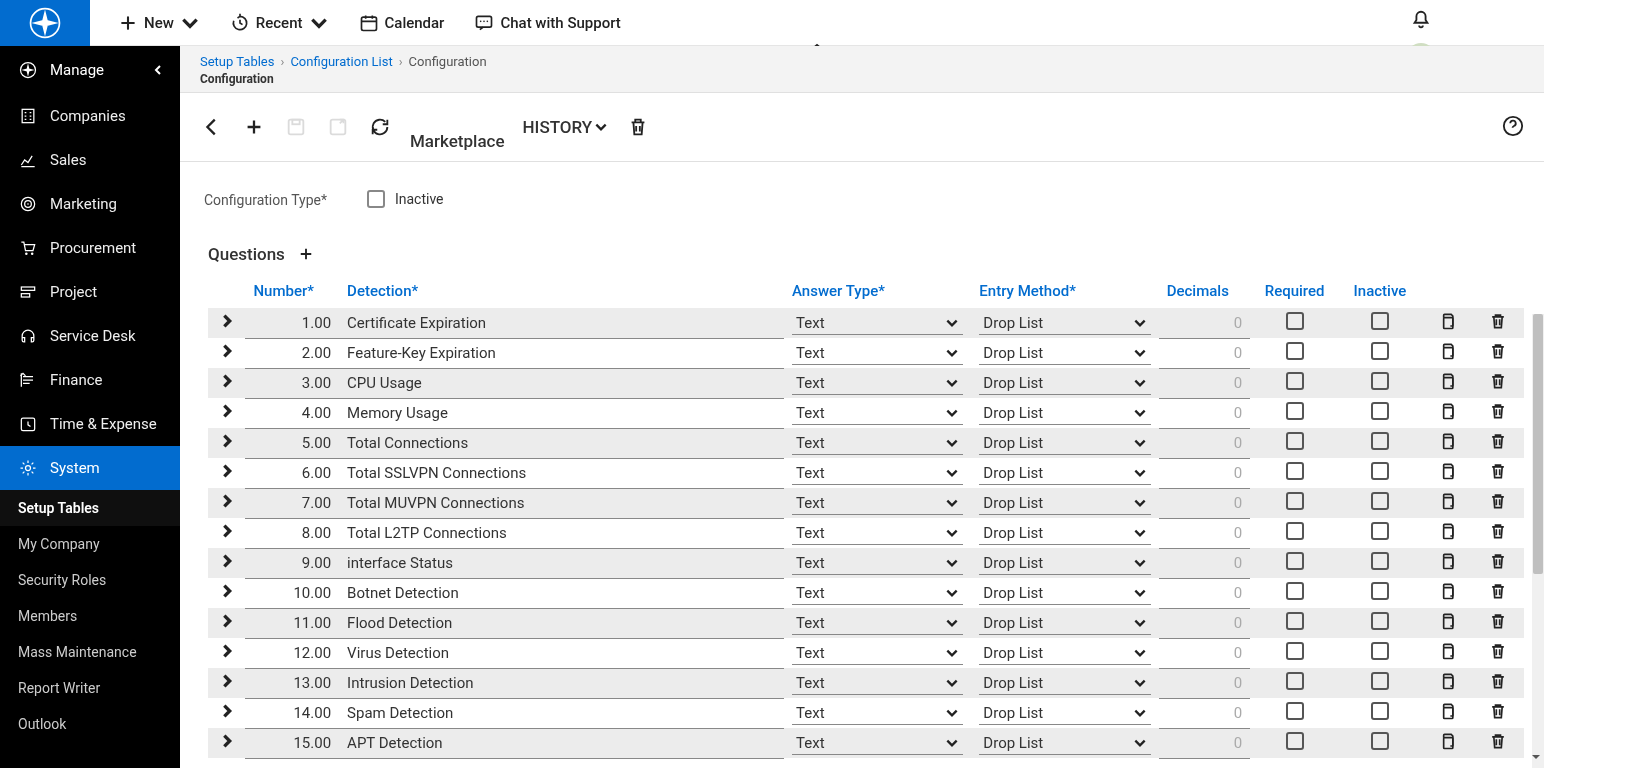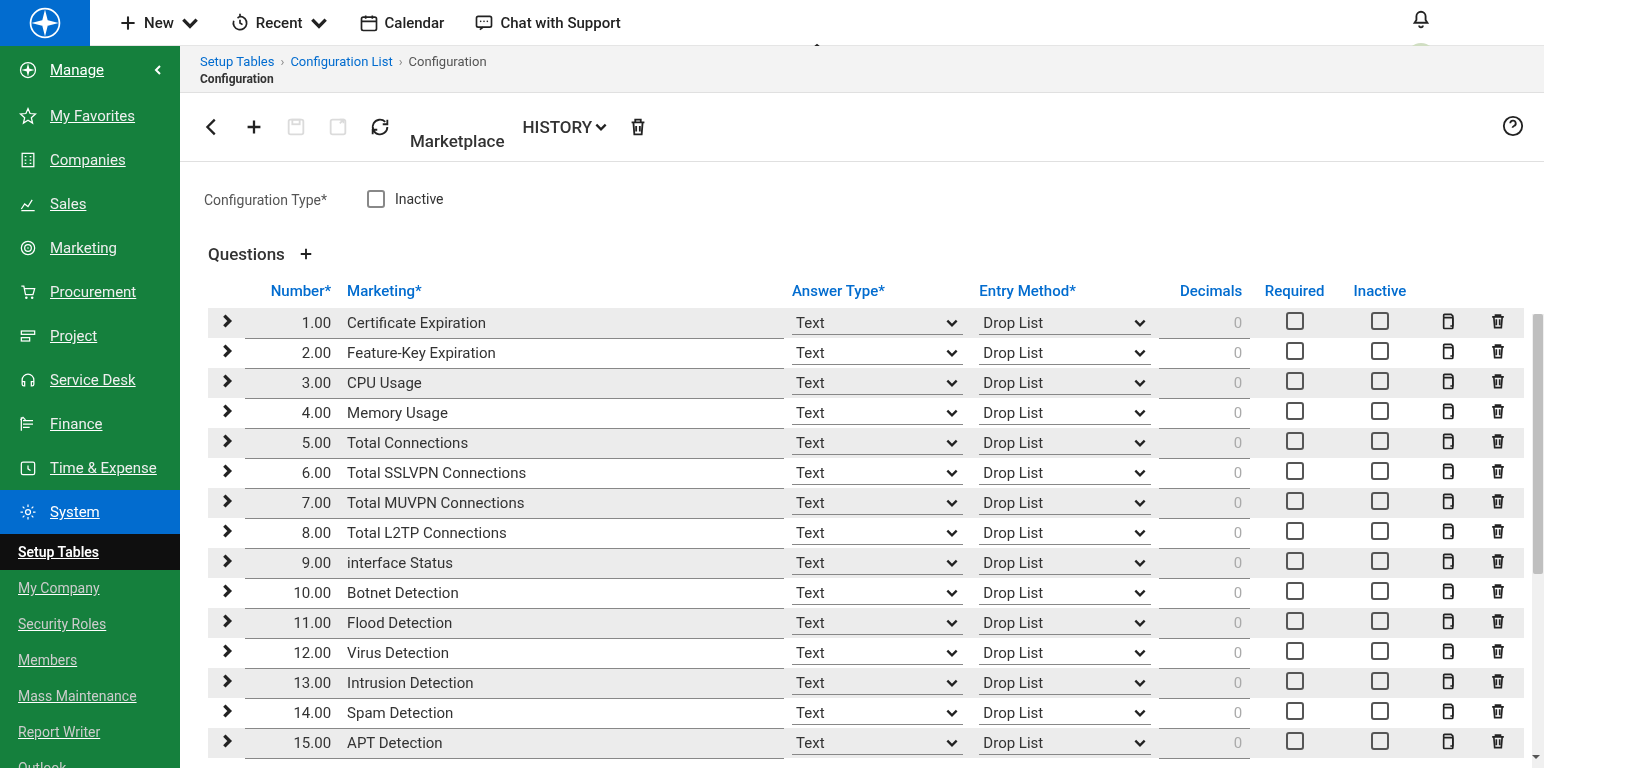--- a/index.html
+++ b/index.html
@@ -18,21 +18,21 @@
 .search-box { display: flex; align-items: center; border-bottom: 1px solid #bbb; width: 210px; padding: 2px 4px; }
 .search-box input { border: none; outline: none; font-size: 14px; width: 100%; background: transparent; }
 .search-box svg { width: 18px; height: 18px; }
 .bell { width: 22px; height: 22px; cursor: pointer; }
 .avatar { width: 28px; height: 28px; border-radius: 50%; background: #d0dec2; display: flex; align-items: center; justify-content: center; font-size: 12px; font-weight: 500; color: #b91c1c; }
 .training { display: flex; align-items: center; gap: 4px; font-size: 15px; cursor: pointer; }
 .caret-center { position: absolute; left: 50%; top: 40px; transform: translateX(-50%); cursor: pointer; }
 
 
 .body { display: flex; flex: 1; overflow: hidden; position: relative; }
-.sidebar { width: 180px; background: #15803d; color: #fff; display: flex; flex-direction: column; overflow-y: auto; text-decoration: underline; }
+.sidebar { width: 180px; background: #000000; color: #fff; display: flex; flex-direction: column; overflow-y: auto; }
 .sidebar-header { display: flex; align-items: center; justify-content: space-between; padding: 14px 16px 14px 18px; font-size: 15px; }
 .sidebar-header .left { display: flex; align-items: center; gap: 12px; }
 .sidebar-item { display: flex; align-items: center; gap: 12px; padding: 12px 18px; font-size: 15px; cursor: pointer; color: #eee; }
 .sidebar-item.active { background: #026CCF; color: #fff; }
 .sidebar-item svg { width: 20px; height: 20px; flex-shrink: 0; }
 .sidebar-sub { padding: 10px 18px; font-size: 14px; color: #ccc; cursor: pointer; }
 .sidebar-sub.active { color: #fff; font-weight: 600; background: #0f0f0f; }
 
 
 .main { flex: 1; display: flex; flex-direction: column; background: #fff; overflow: hidden; }
@@ -59,21 +59,21 @@
 .form-input { border: none; border-bottom: 1px solid #aaa; padding: 4px 2px; font-size: 15px; width: 310px; outline: none; }
 .checkbox-field { display: flex; align-items: center; gap: 10px; margin-top: 10px; }
 .checkbox { width: 18px; height: 18px; border: 2px solid #888; border-radius: 3px; }
 
 .section-header { display: flex; align-items: center; gap: 12px; padding: 26px 28px 14px; font-size: 17px; font-weight: 500; }
 .section-header svg { width: 18px; height: 18px; cursor: pointer; }
 
 .table-wrap { padding: 0 20px 0 28px; flex: 1; overflow: hidden; position: relative; }
 .table { width: 100%; border-collapse: collapse; }
 .table th { text-align: left; font-size: 15px; font-weight: 500; color: #026CCF; padding: 4px 8px 8px; }
-.table th.right { text-align: right; }
+.table th.right { }
 .table th.center { text-align: center; }
 .table td { padding: 2px 8px; font-size: 15px; vertical-align: middle; }
 .table tbody tr:nth-child(odd) { background: #ececec; }
 .expand-cell { width: 32px; text-align: center; }
 .expand-cell svg { width: 16px; height: 16px; }
 .num-cell { text-align: right; width: 80px; border-bottom: 1px solid #888; padding-right: 6px; }
 .question-cell { border-bottom: 1px solid #888; width: 380px; }
 .select-cell { width: 160px; }
 .select-box { display: flex; align-items: center; justify-content: space-between; border-bottom: 1px solid #888; padding: 2px 4px; cursor: pointer; }
 .select-box svg { width: 14px; height: 14px; }
@@ -180,26 +180,20 @@
               <circle cx="12" cy="12" r="9" fill="none" stroke="#fff" stroke-width="1.5"></circle>
               <path d="M12 4l2 8-2 8-2-8zM4 12l8-2 8 2-8 2z" fill="#fff"></path>
             </svg>
           <span>Manage</span>
         </div>
         <svg viewBox="0 0 12 12" width="12" height="12">
             <path d="M8 2L4 6l4 4" stroke="#fff" stroke-width="2" fill="none"></path>
           </svg>
       </div>
       <div id="sidebar-items">
-  <div class="sidebar-item ">
-    <svg viewBox="0 0 24 24">
-              <path d="M12 3l2.5 6 6.5.5-5 4.5 1.5 6.5L12 17l-5.5 3.5L8 14 3 9.5l6.5-.5z" stroke="#fff" stroke-width="1.5" fill="none"></path>
-            </svg>
-    <span>My Favorites</span>
-  </div>
   <div class="sidebar-item ">
     <svg viewBox="0 0 24 24">
               <rect x="5" y="4" width="14" height="16" stroke="#fff" stroke-width="1.5" fill="none"></rect>
               <path d="M8 8h2M14 8h2M8 12h2M14 12h2M8 16h2M14 16h2" stroke="#fff" stroke-width="1.5"></path>
             </svg>
     <span>Companies</span>
   </div>
   <div class="sidebar-item ">
     <svg viewBox="0 0 24 24">
               <path d="M4 18l4-6 4 3 5-8M4 20h16" stroke="#fff" stroke-width="1.5" fill="none"></path>
@@ -347,21 +341,21 @@
             <path d="M12 5v14M5 12h14" stroke="#222" stroke-width="2.5" fill="none"></path>
           </svg>
       </div>
 
       <div class="table-wrap">
         <table class="table">
           <thead>
             <tr>
               <th class="expand-cell"></th>
               <th class="right">Number*</th>
-              <th>Marketing*</th>
+              <th>Detection*</th>
               <th>Answer Type*</th>
               <th>Entry Method*</th>
               <th class="right">Decimals</th>
               <th class="center">Required</th>
               <th class="center">Inactive</th>
               <th class="action-cell"></th>
               <th class="action-cell"></th>
             </tr>
           </thead>
           <tbody id="table-body">

